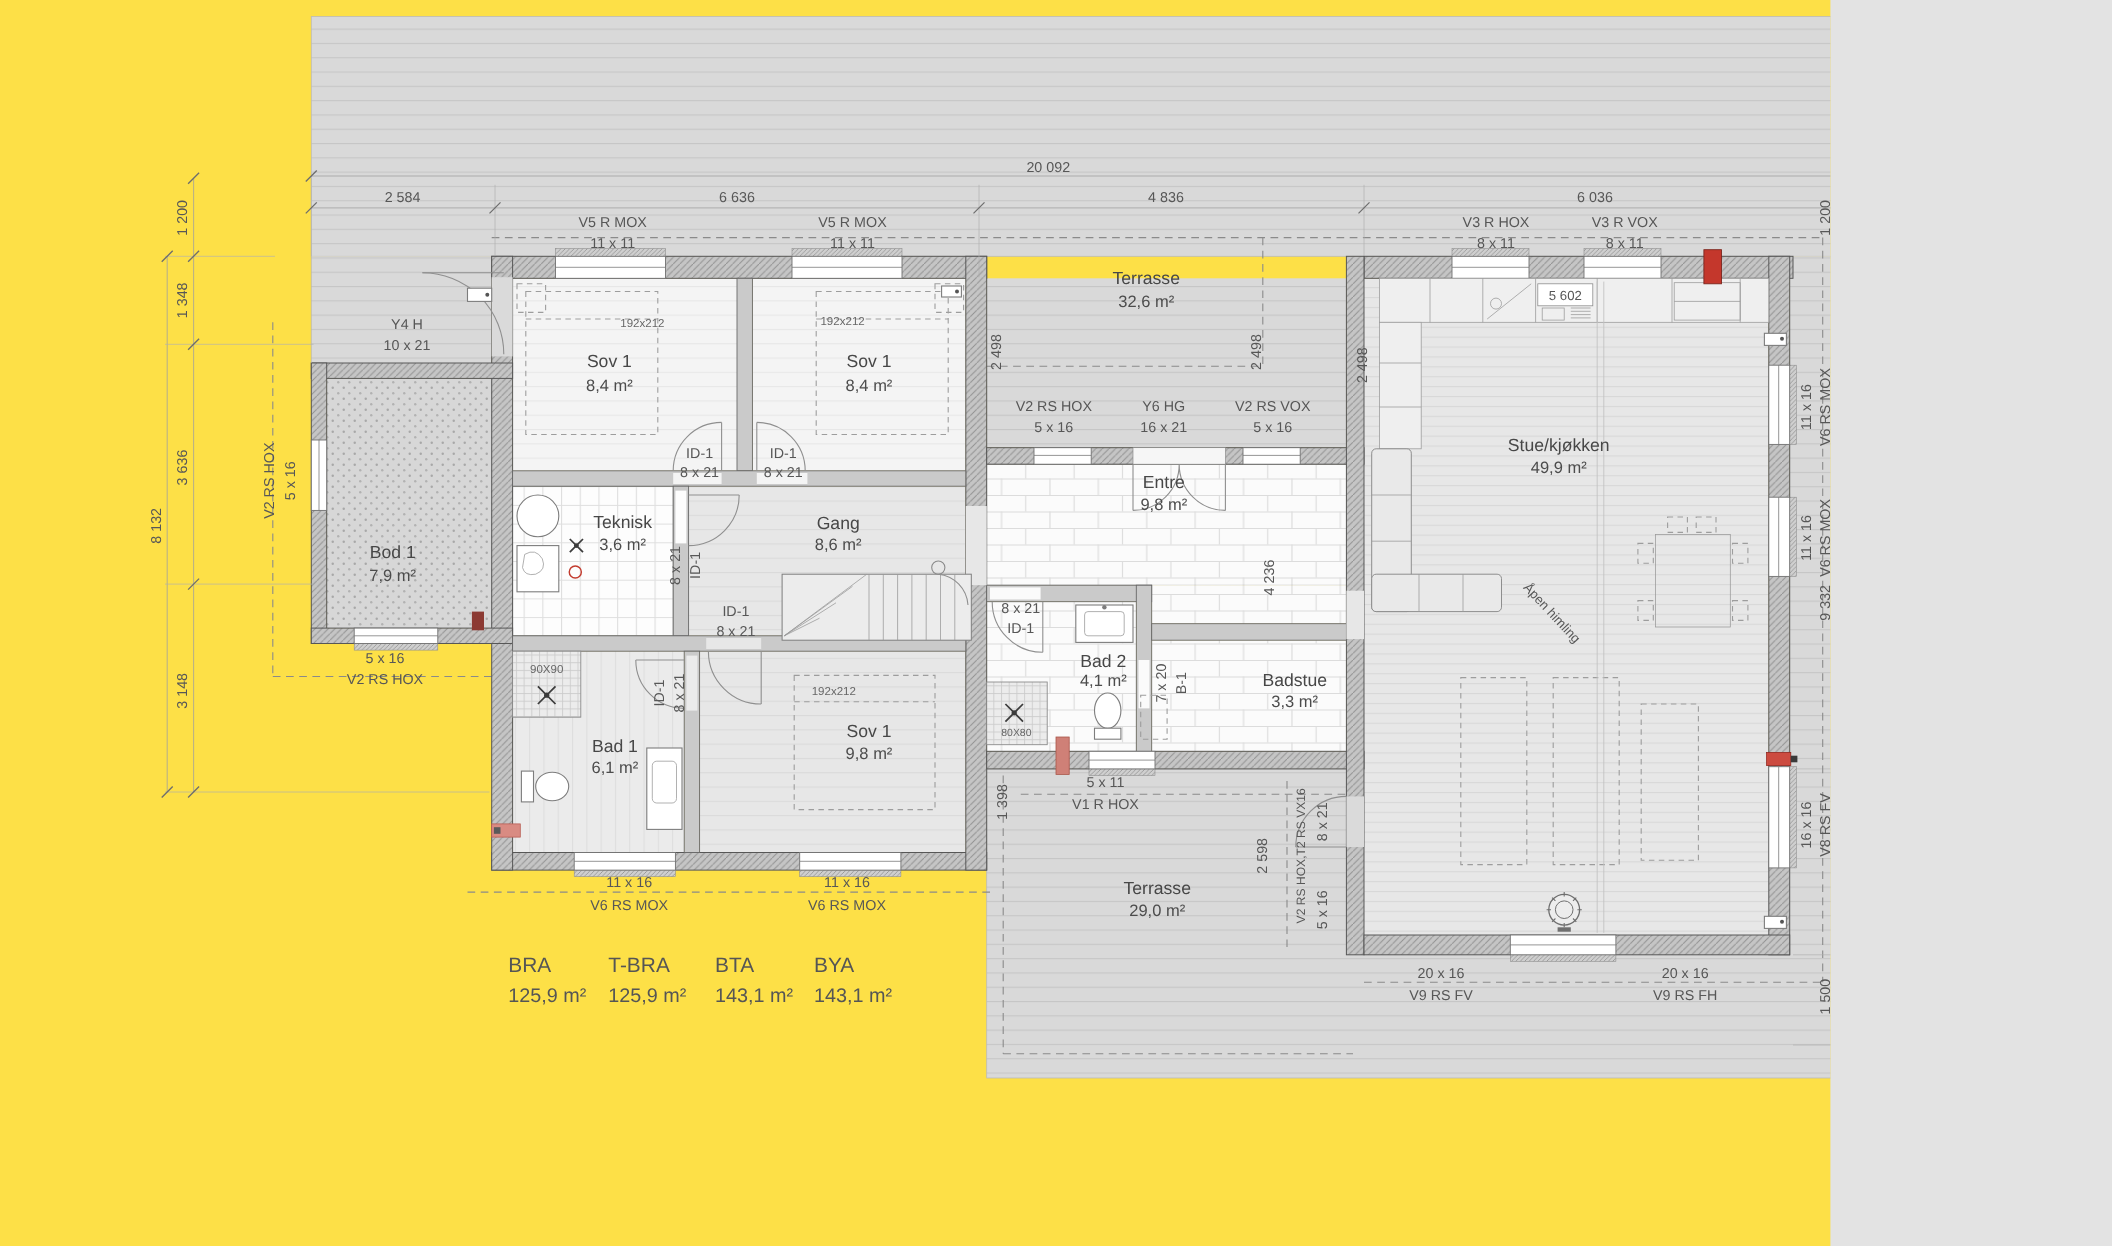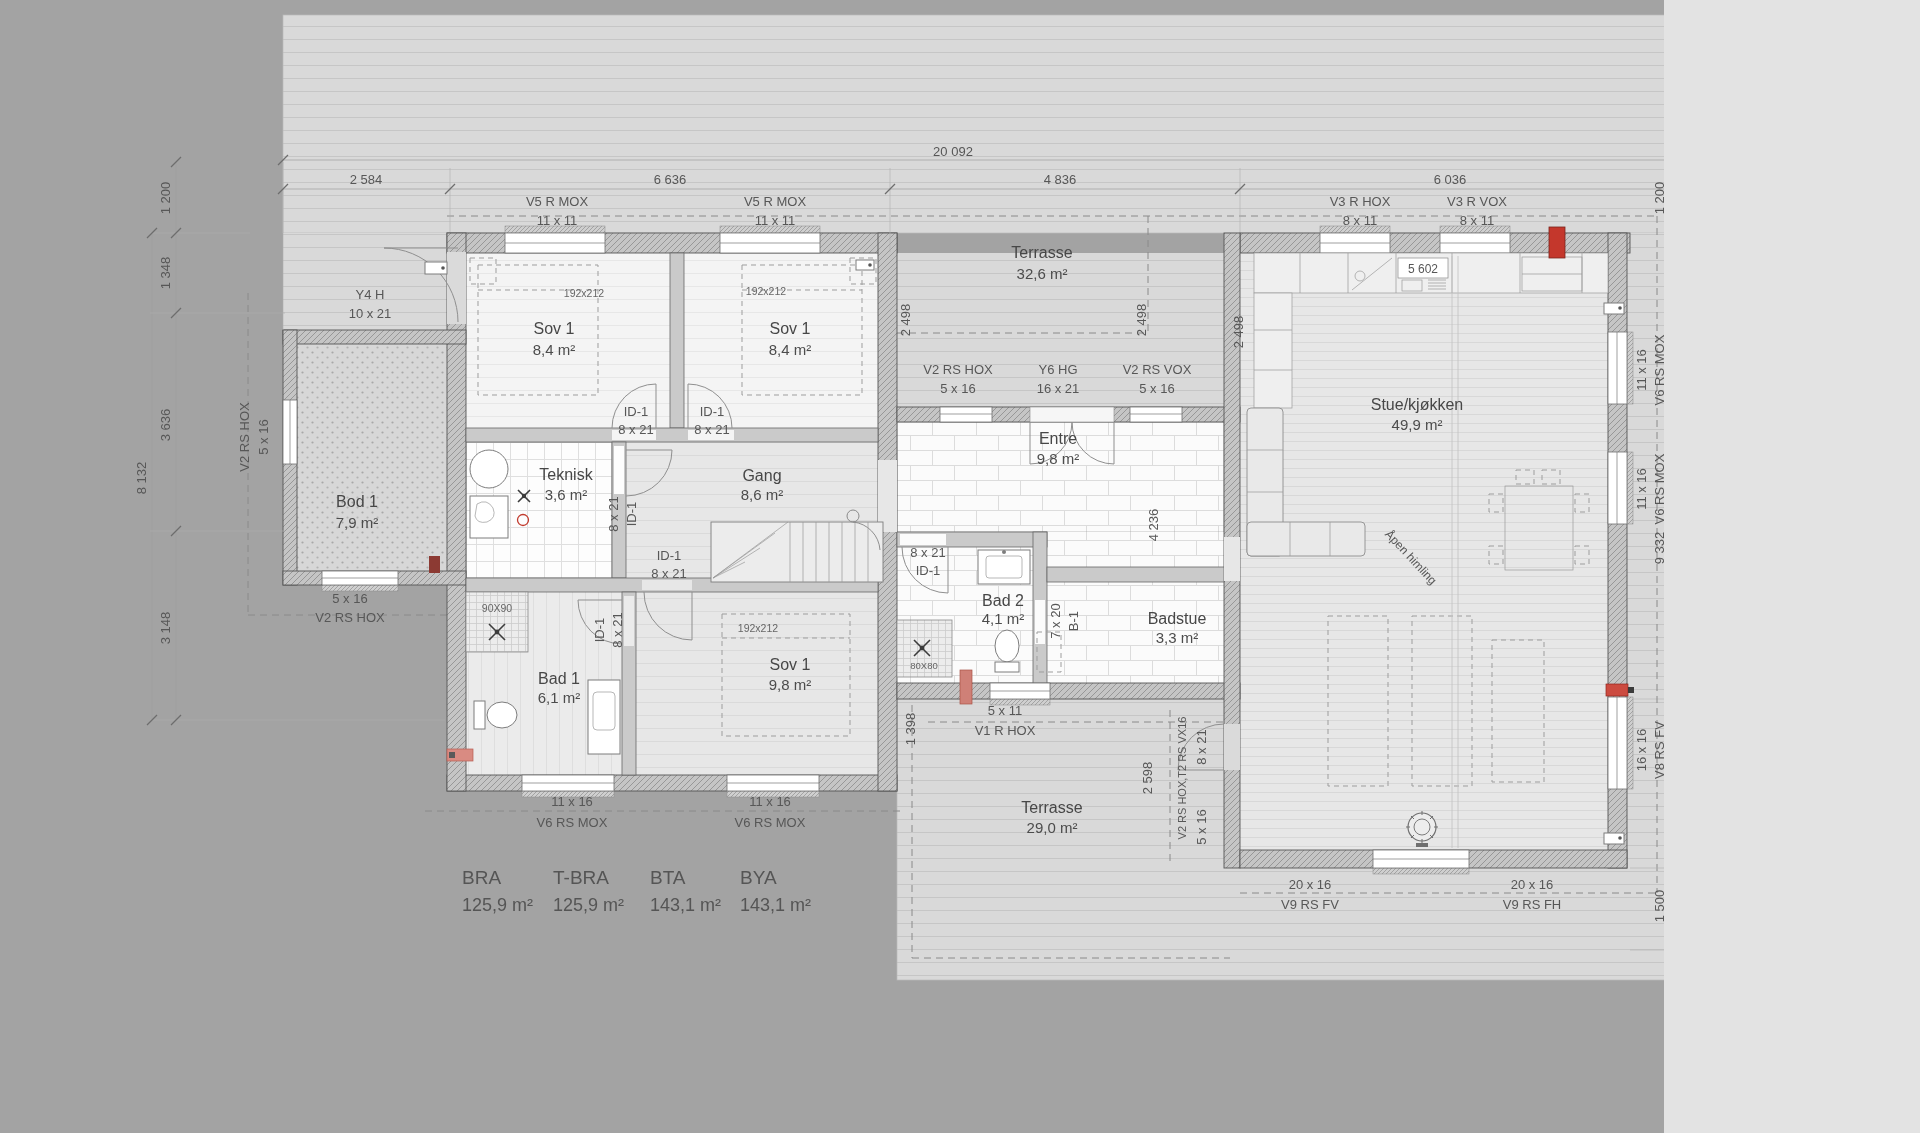--- a/index.html
+++ b/index.html
@@ -1,16 +1,16 @@
 <!DOCTYPE html>
 <html><head>
 <meta charset="utf-8">
 <style>
   html,body{margin:0;padding:0;background:#e3e3e3;}
-  .stage{position:relative;width:1664px;height:1133px;background:#a3a3a3;overflow:hidden;}
+  .stage{position:relative;width:1664px;height:1133px;background:#fde047;overflow:hidden;}
   svg{display:block;}
   text{font-family:"Liberation Sans","DejaVu Sans",sans-serif;fill:#575757;font-size:13px;text-anchor:middle;}
   .rm{font-size:16px;fill:#474747;}
   .ar{font-size:15px;fill:#4c4c4c;}
   .tiny{font-size:10.5px;fill:#666;}
   .t9{font-size:9.5px;fill:#666;}
   .t11{font-size:11px;}
   .t12{font-size:12px;}
   .bigL{font-size:19px;fill:#555;text-anchor:start;}
   .bigV{font-size:18px;fill:#555;text-anchor:start;}

